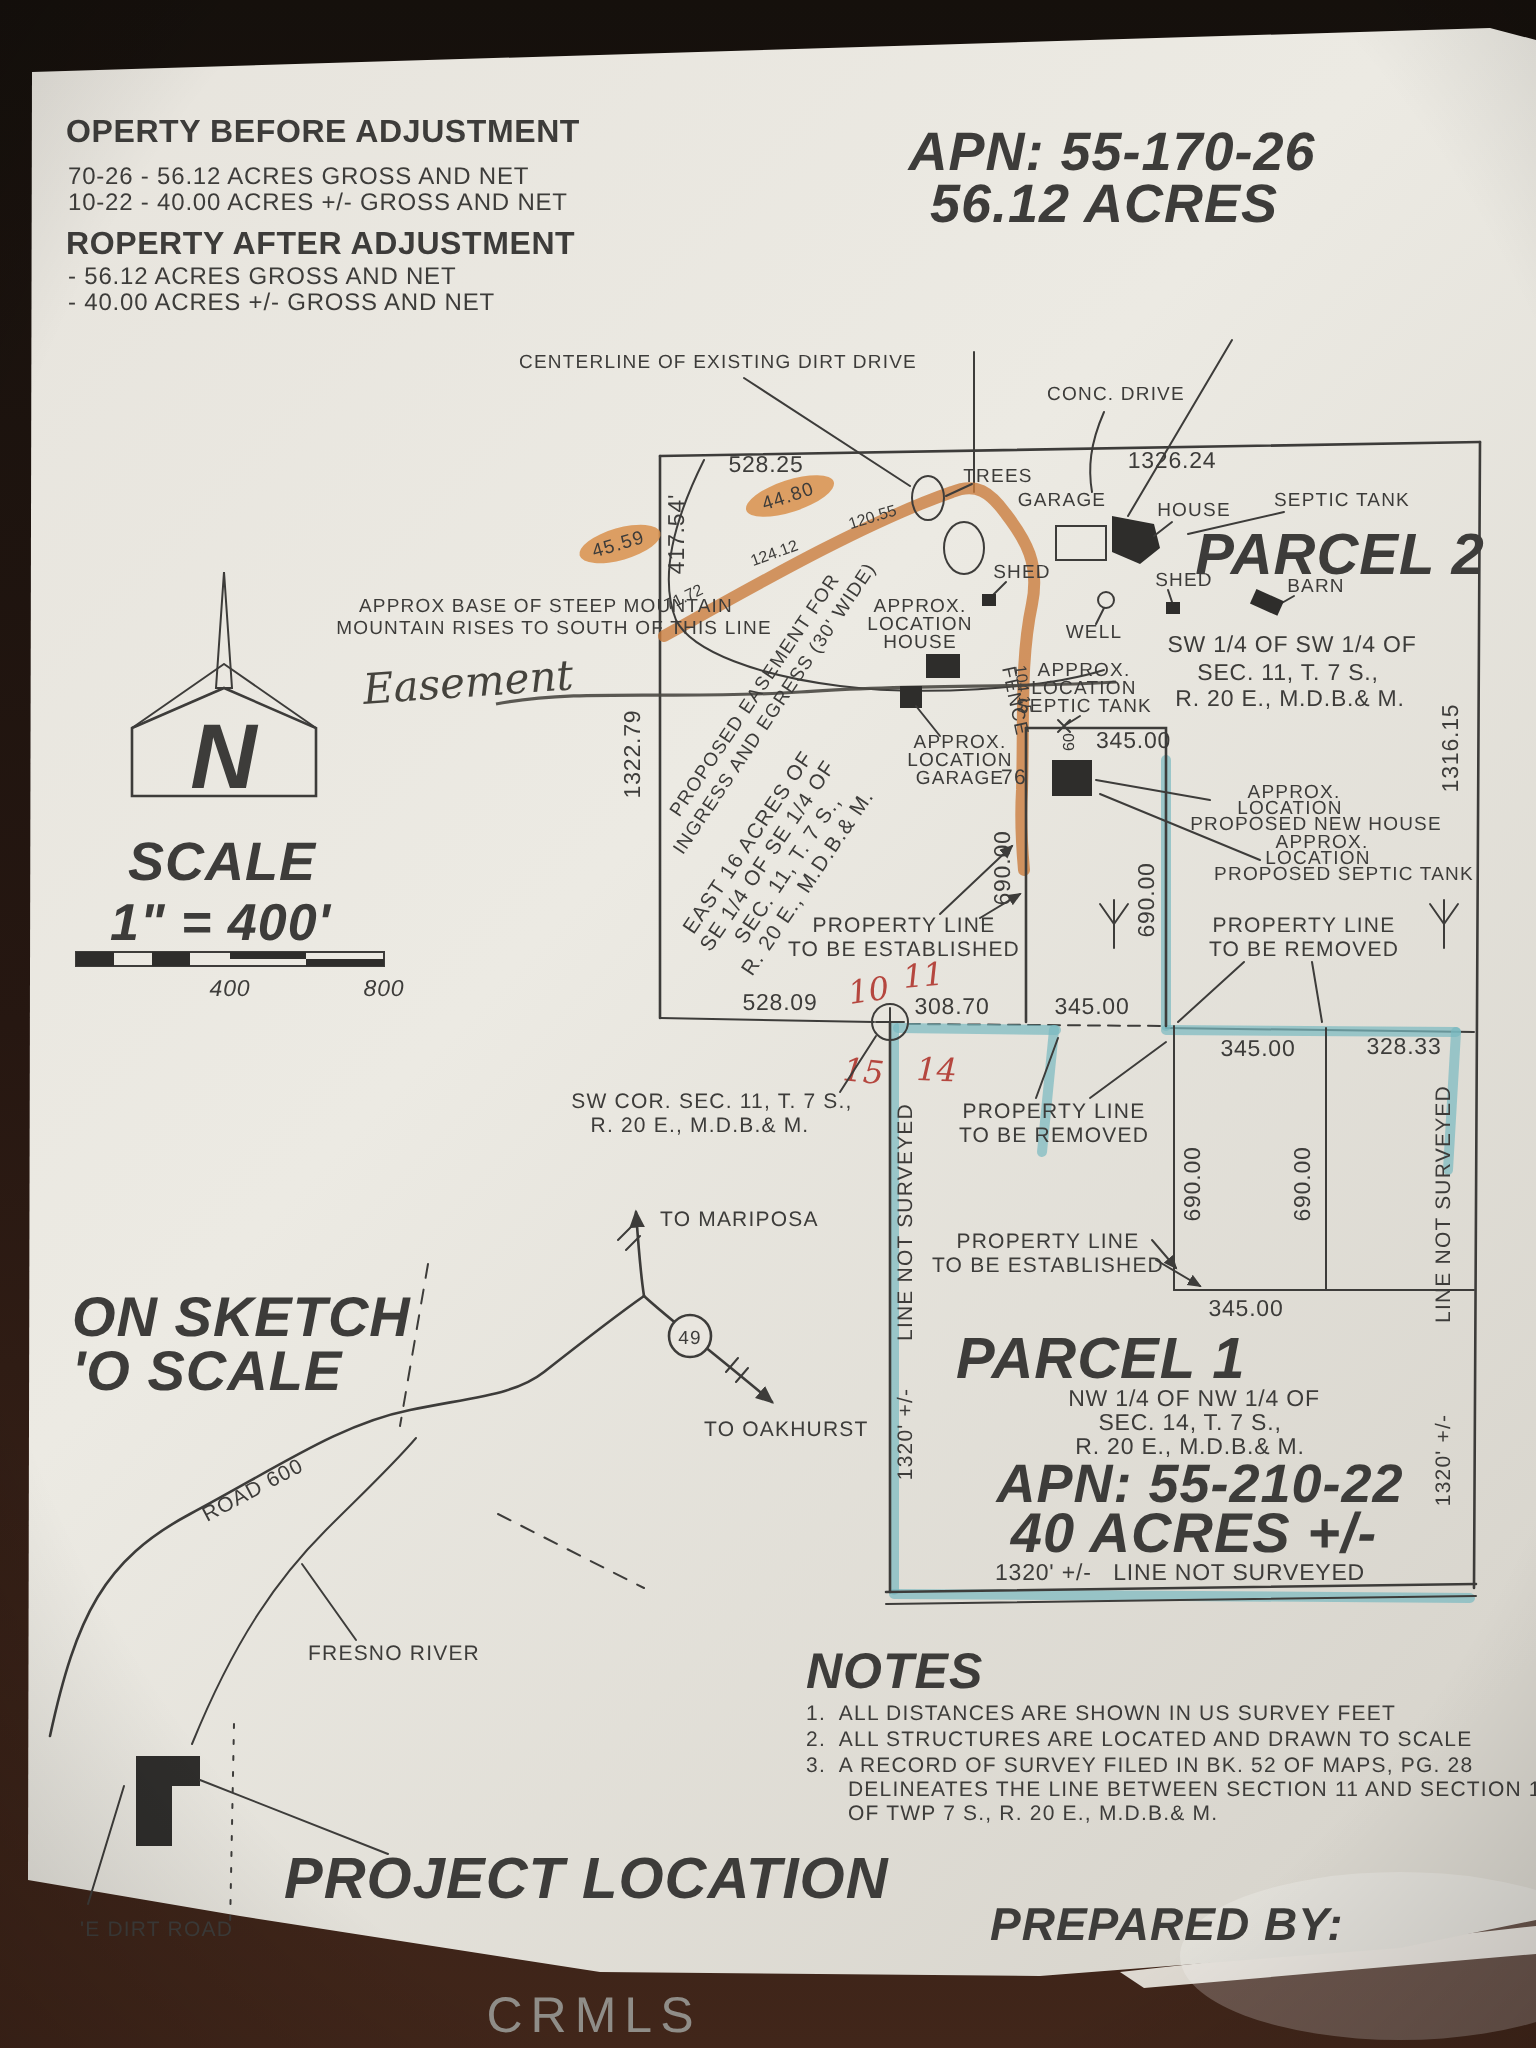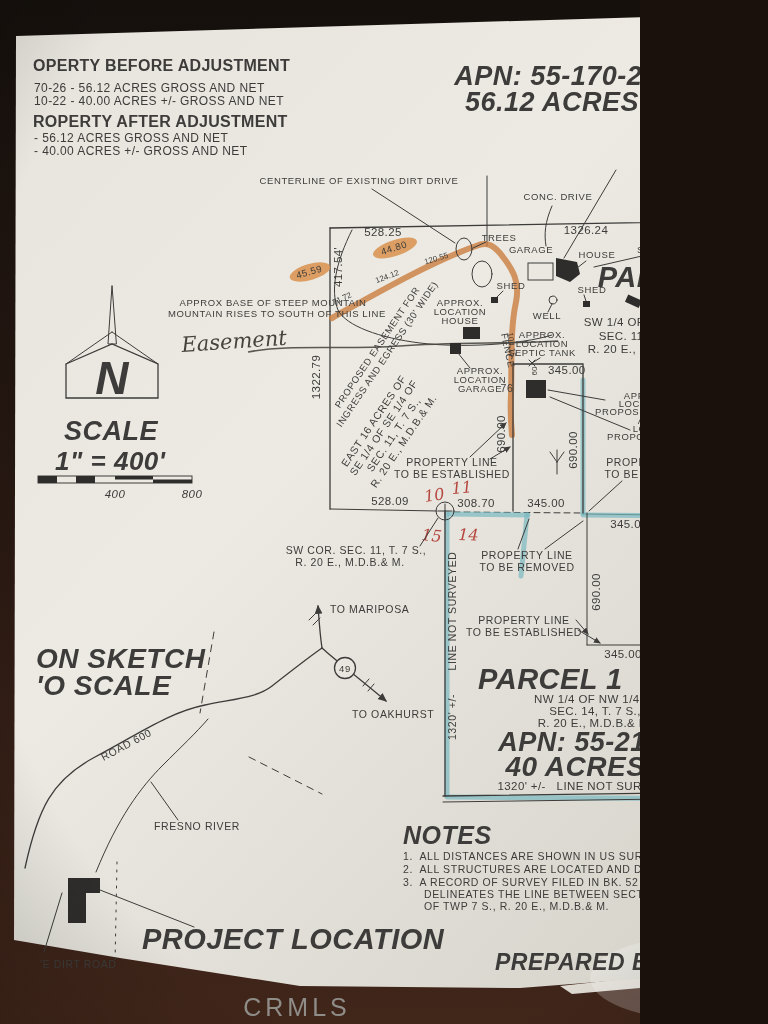--- a/index.html
+++ b/index.html
@@ -1,16 +1,16 @@
 <!DOCTYPE html>
 <html><head>
 <meta charset="utf-8">
 <style>
   html,body{margin:0;padding:0;background:#1a110c;}
-  .stage{position:relative;width:640px;height:1024px;overflow:hidden;
+  .stage{position:relative;width:768px;height:1024px;overflow:hidden;
          font-family:"Liberation Sans",sans-serif;}
   svg{position:absolute;left:0;top:0;}
   svg text{font-family:"Liberation Sans",sans-serif;fill:#3d3c3a;}
   .t9{font-size:9.5px;letter-spacing:.6px;}
   .t10{font-size:10.5px;letter-spacing:.6px;}
   .t11{font-size:11.5px;letter-spacing:.4px;}
   .mid{text-anchor:middle;}
   .bi{font-weight:bold;font-style:italic;letter-spacing:.5px;}
   .hdr{font-size:16px;font-weight:bold;letter-spacing:.3px;}
   .bodyl{font-size:12px;letter-spacing:.4px;}

